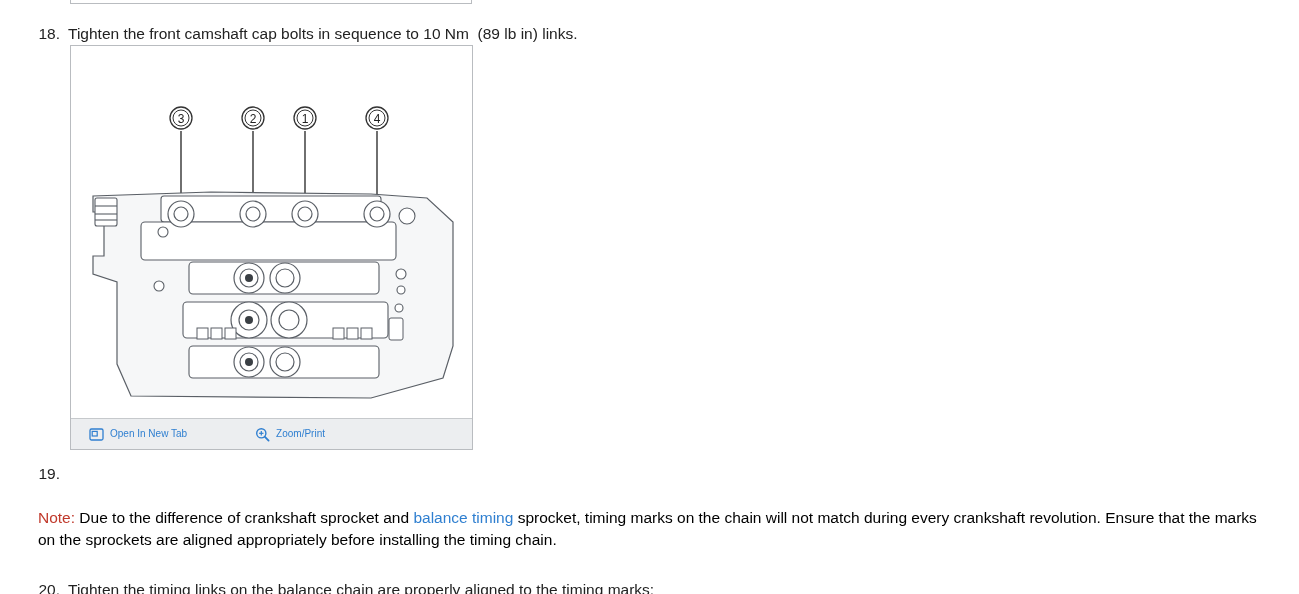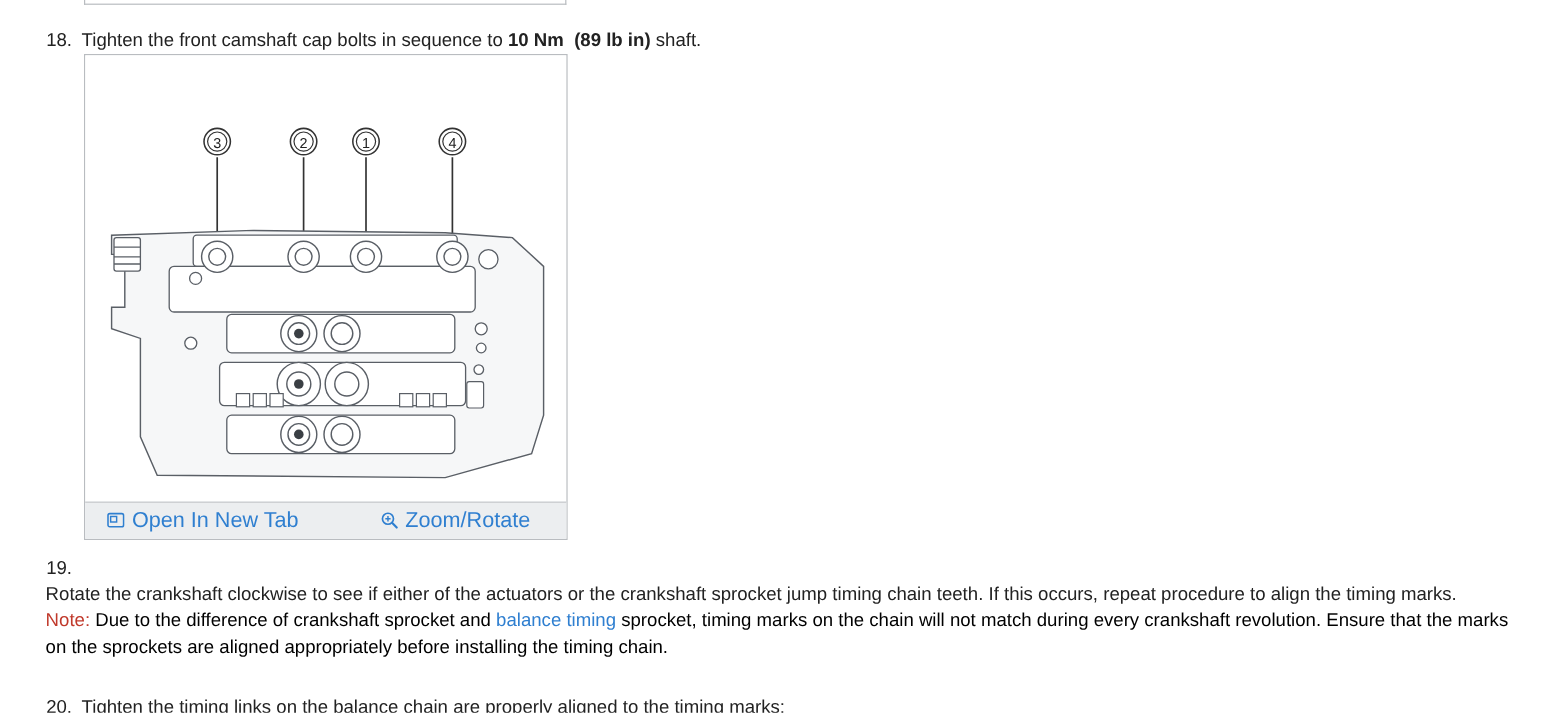--- a/index.html
+++ b/index.html
@@ -59,21 +59,21 @@
     left: 38px;
     top: 463px;
     width: 1240px;
     flex-direction: column;
   }
   #step20 {
     left: 38px;
     top: 579px;
     width: 1240px;
   }
-  .bold { font-weight: bold; }
+  .bold { font-weight: normal; }
   .note-label {
     color: #c0392b;
     font-weight: normal;
   }
   .note-text {
     color: #000000;
   }
   .note-link {
     color: #2f7fd0;
   }
@@ -106,21 +106,21 @@
     border-top: 1px solid #c6c9cc;
     display: flex;
     align-items: center;
     box-sizing: border-box;
   }
   .bar-btn {
     display: flex;
     align-items: center;
     gap: 6px;
     color: #2f7fd0;
-    font-size: 18px;
+    font-size: 10px;
     cursor: pointer;
     user-select: none;
   }
   #open-new-tab-btn { margin-left: 18px; }
   #zoom-print-btn { margin-left: 68px; }
   .bar-icon {
     display: inline-block;
     width: 15px;
     height: 15px;
     position: relative;
@@ -130,21 +130,21 @@
 </head>
 <body>
 
 <div class="page">
 
   <div class="clipped-box"></div>
 
   <div class="step" id="step18">
     <div class="step-num">18.</div>
     <div class="step-body">
-      <span>Tighten the front camshaft cap bolts in sequence to </span><span class="bold">10 Nm</span><span>&nbsp;&nbsp;</span><span class="bold">(89 lb in)</span><span> shaft.</span>
+      <span>Tighten the front camshaft cap bolts in sequence to </span><span class="bold">10 Nm</span><span>&nbsp;&nbsp;</span><span class="bold">(89 lb in)</span><span> links.</span>
     </div>
   </div>
 
   <div class="figure">
     <div class="figure-img">
       <svg width="401" height="372" viewBox="0 0 401 372" xmlns="http://www.w3.org/2000/svg">
         <rect x="0" y="0" width="401" height="372" fill="#ffffff"></rect>
         <g stroke="#333333" stroke-width="1.4" fill="none">
 
           <line x1="110" y1="85" x2="110" y2="168"></line>
@@ -257,29 +257,29 @@
       </div>
       <div class="bar-btn" id="zoom-print-btn">
         <span class="bar-icon">
           <svg width="15" height="15" viewBox="0 0 15 15" xmlns="http://www.w3.org/2000/svg">
             <circle cx="6.3" cy="6.3" r="4.6" fill="none" stroke="#2f7fd0" stroke-width="1.4"></circle>
             <line x1="9.7" y1="9.7" x2="13.6" y2="13.6" stroke="#2f7fd0" stroke-width="1.8" stroke-linecap="round"></line>
             <line x1="4.1" y1="6.3" x2="8.5" y2="6.3" stroke="#2f7fd0" stroke-width="1.2"></line>
             <line x1="6.3" y1="4.1" x2="6.3" y2="8.5" stroke="#2f7fd0" stroke-width="1.2"></line>
           </svg>
         </span>
-        <span>Zoom/Rotate</span>
+        <span>Zoom/Print</span>
       </div>
     </div>
   </div>
 
   <div class="step" id="step19">
     <div class="step-num">19.</div>
     <div class="step-body">
-      <span>Rotate the crankshaft clockwise to see if either of the actuators or the crankshaft sprocket jump timing chain teeth. If this occurs, repeat procedure to align the timing marks.</span><br>
+      <br>
       <span class="note-label">Note:</span><span class="note-text"> Due to the difference of crankshaft sprocket and </span><span class="note-link">balance timing</span><span class="note-text"> sprocket, timing marks on the chain will not match during every crankshaft revolution. Ensure that the marks on the sprockets are aligned appropriately before installing the timing chain.</span>
     </div>
   </div>
 
   <div class="step" id="step20">
     <div class="step-num">20.</div>
     <div class="step-body">Tighten the timing links on the balance chain are properly aligned to the timing marks:</div>
   </div>
 
 </div>

